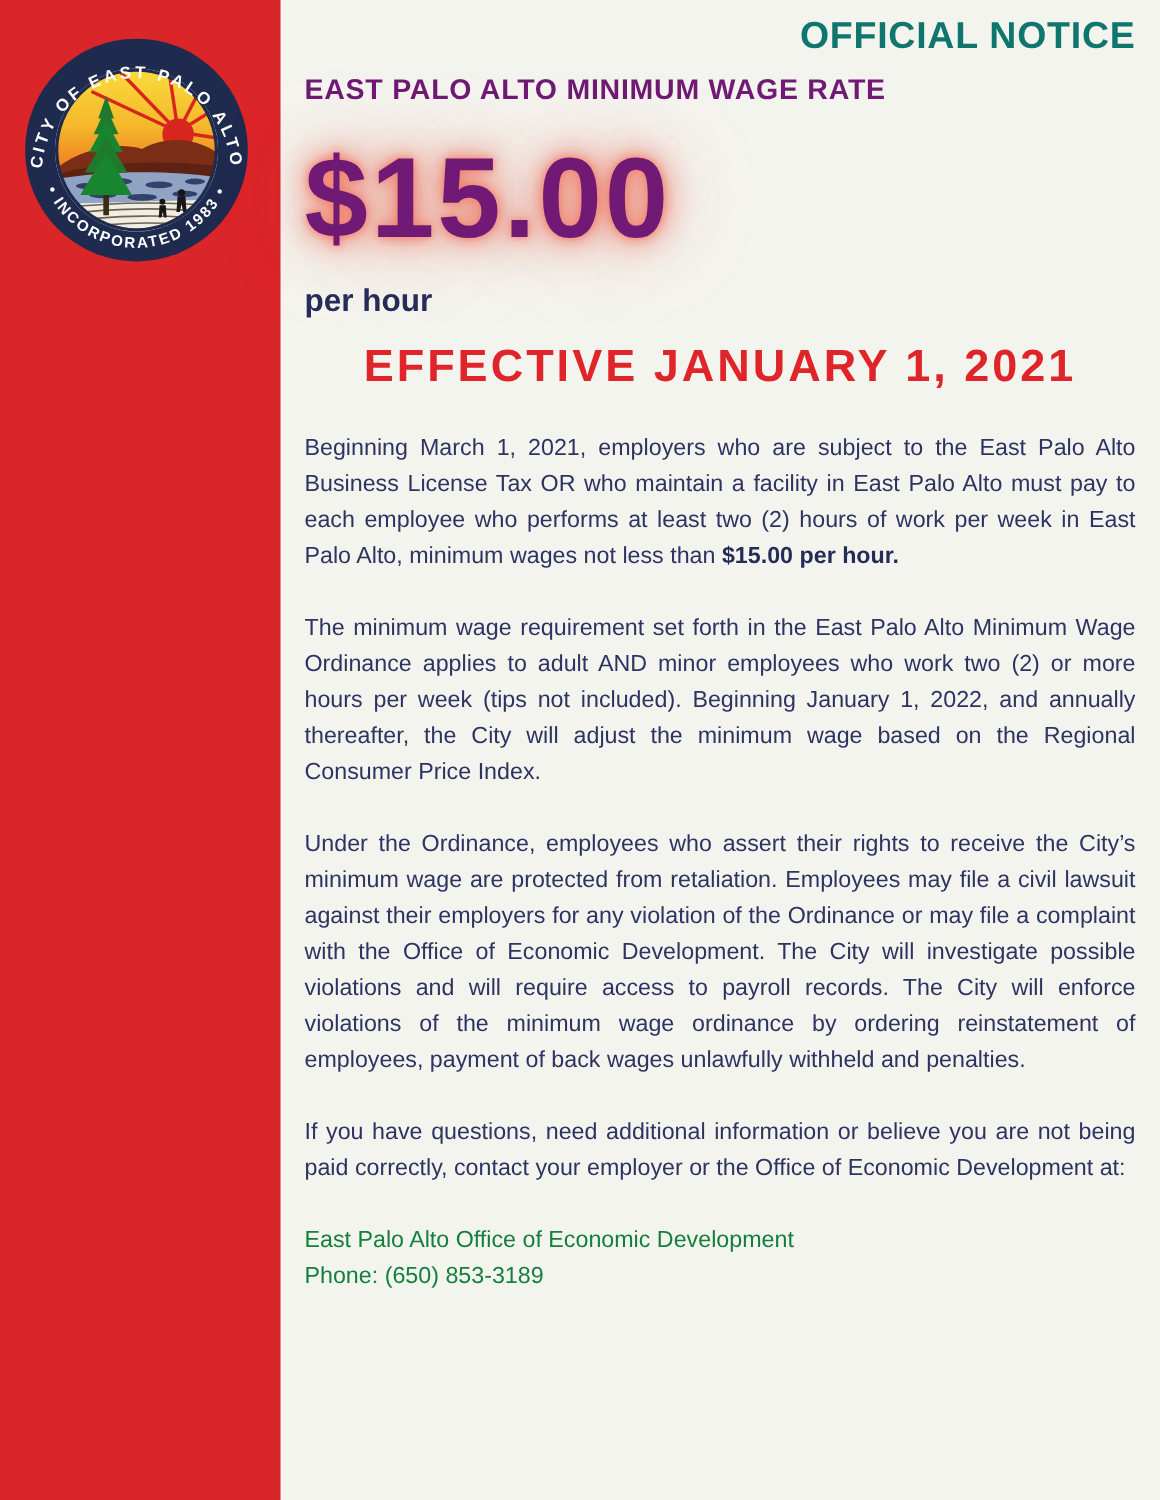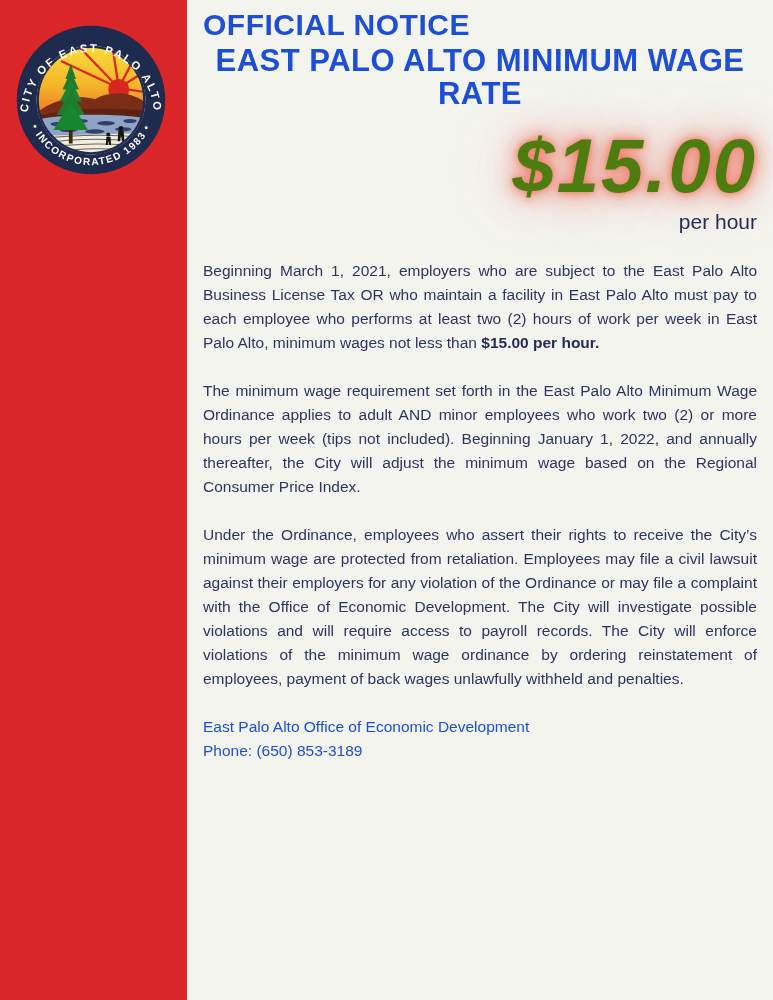--- a/index.html
+++ b/index.html
@@ -14,56 +14,55 @@
     background:#DA2529;
   }
   .seal{
     position:absolute;left:16px;top:25px;width:150px;height:150px;
   }
   .content{
     position:absolute;left:187px;top:0;width:586px;height:1000px;
     box-sizing:border-box;padding:0 16px;
   }
   .title1{
-    margin:9px 0 0;text-align:left;
-    font-size:30px;line-height:31px;font-weight:bold;
-    color:#1d4ed8;letter-spacing:.5px;
+    margin:9px 0 0;text-align:right;
+    font-size:25px;line-height:31px;font-weight:bold;
+    color:#0f766e;letter-spacing:.5px;
   }
   .title2{
-    margin:4px 0 0;text-align:center;
-    font-size:31px;line-height:33px;font-weight:bold;
-    color:#1d4ed8;letter-spacing:.5px;
+    margin:4px 0 0;text-align:left;
+    font-size:19px;line-height:33px;font-weight:bold;
+    color:#701a75;letter-spacing:.5px;
   }
   .wage{
-    margin:16px 0 0;text-align:right;
+    margin:16px 0 0;text-align:left;
     font-size:76px;line-height:80px;font-weight:bold;letter-spacing:2px;
-    color:#4d7c0f;
+    color:#701a75;
     text-shadow:0 0 6px rgba(243,120,100,.95),
                 0 0 18px rgba(233,80,58,.75),
                 0 0 38px rgba(233,80,58,.45),
                 0 0 70px rgba(233,80,58,.25);
-    font-style:italic;
   }
   .per-hour{
-    margin:3px 0 0;text-align:right;
-    font-size:21px;line-height:26px;font-weight:normal;color:#262C58;
+    margin:15px 0 0;text-align:left;
+    font-size:21px;line-height:26px;font-weight:bold;color:#262C58;
   }
   .effective{
     margin:13px 0 0;text-align:center;
     font-size:30px;line-height:36px;font-weight:bold;
     color:#E0252A;letter-spacing:2px;
   }
   .para{
     margin:24px 0 0;text-align:justify;
     font-size:15.5px;line-height:24px;color:#2E3462;
   }
   .para b{color:#262C58;}
   .contact{
     margin:24px 0 0;
-    font-size:15.5px;line-height:24px;color:#1d4ed8;
+    font-size:15.5px;line-height:24px;color:#15803d;
   }
 </style>
 </head>
 <body>
 
 <div class="red-band"></div>
 
 <svg class="seal" viewBox="0 0 200 200">
   <defs>
     <linearGradient id="sky" x1="0" y1="0" x2="0" y2="1">
@@ -145,27 +144,29 @@
   </text>
 </svg>
 
 <div class="content">
   <div class="title1">OFFICIAL NOTICE</div>
   <div class="title2">EAST PALO ALTO MINIMUM WAGE RATE</div>
 
   <div class="wage">$15.00</div>
   <div class="per-hour">per hour</div>
 
+  <div class="effective">EFFECTIVE JANUARY 1, 2021</div>
 
   <p class="para"><span>Beginning March 1, 2021, employers who are subject to the East Palo Alto Business License Tax OR who maintain a facility in East Palo Alto must pay to each employee who performs at least two (2) hours of work per week in East Palo Alto, minimum wages not less than </span><b>$15.00 per hour.</b></p>
 
   <p class="para">The minimum wage requirement set forth in the East Palo Alto Minimum Wage Ordinance applies to adult AND minor employees who work two (2) or more hours per week (tips not included). Beginning January 1, 2022, and annually thereafter, the City will adjust the minimum wage based on the Regional Consumer Price Index.</p>
 
   <p class="para">Under the Ordinance, employees who assert their rights to receive the City’s minimum wage are protected from retaliation. Employees may file a civil lawsuit against their employers for any violation of the Ordinance or may file a complaint with the Office of Economic Development. The City will investigate possible violations and will require access to payroll records. The City will enforce violations of the minimum wage ordinance by ordering reinstatement of employees, payment of back wages unlawfully withheld and penalties.</p>
 
+  <p class="para">If you have questions, need additional information or believe you are not being paid correctly, contact your employer or the Office of Economic Development at:</p>
 
   <div class="contact">
     <div>East Palo Alto Office of Economic Development</div>
     <div>Phone: (650) 853-3189</div>
   </div>
 
 
 </div>
 
 </body></html>

